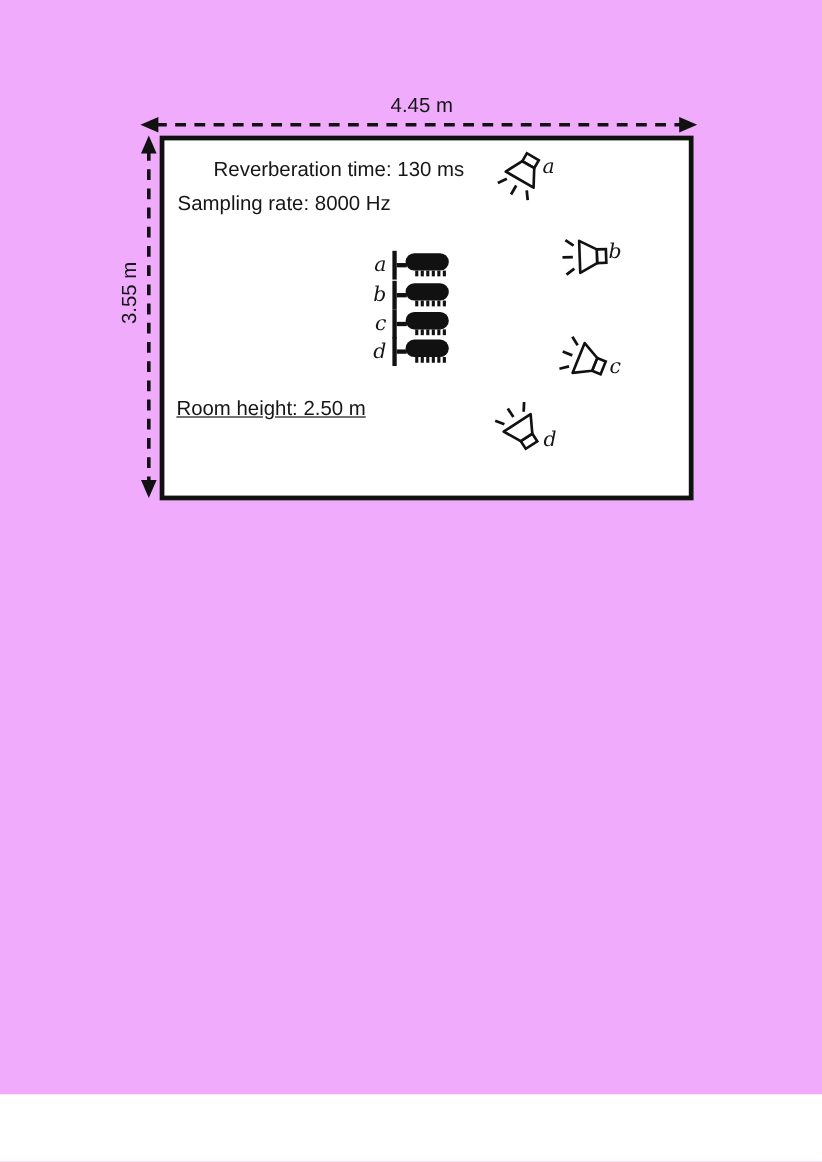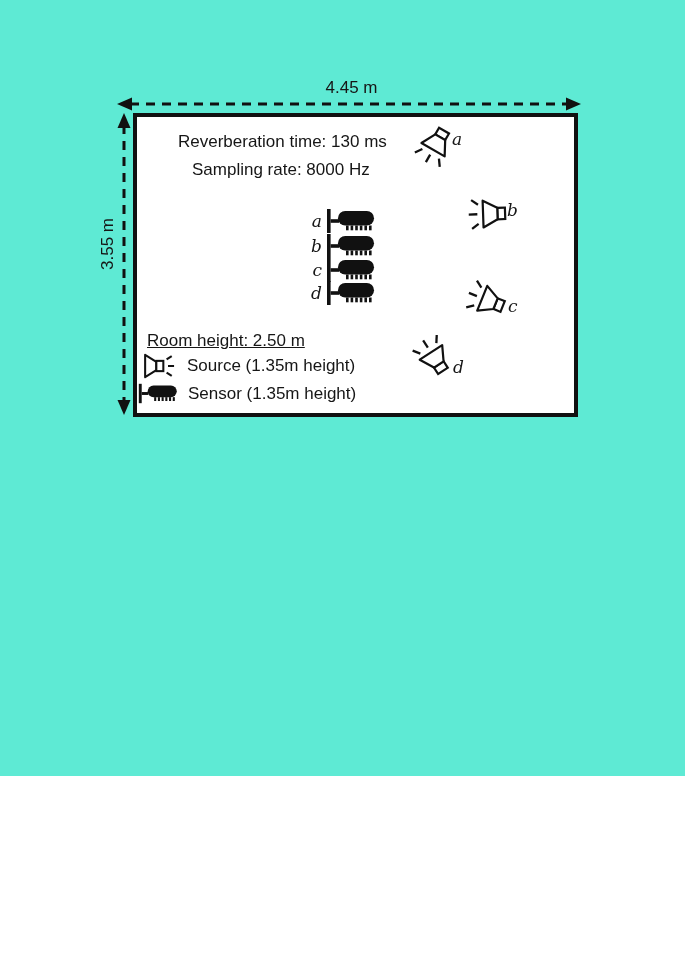--- a/index.html
+++ b/index.html
@@ -1,19 +1,19 @@
 <!DOCTYPE html>
 <html><head>
 <meta charset="utf-8">
 <style>
   html,body{margin:0;padding:0;background:#ffffff;}
   .page{
     position:relative;
-    width:685px;height:776px;
-    background:#5eead4;
+    width:685px;height:912px;
+    background:#f0abfc;
     font-family:"Liberation Sans",sans-serif;
     color:#161616;
     overflow:hidden;
   }
   .abs{position:absolute;}
 
   
   .room{
     left:133px;top:113px;
     width:437px;height:296px;
@@ -29,21 +29,21 @@
     text-align:center;font-size:17px;
   }
   .dim-v-label{
     left:66px;top:234px;width:84px;
     text-align:center;font-size:17px;
     transform:rotate(-90deg);
   }
 
   .info-text{font-size:17px;white-space:nowrap;}
   .t-reverb{left:148px;top:132px;margin-left:30px;}
-  .t-sampling{left:148px;top:160px;margin-left:44px;}
+  .t-sampling{left:148px;top:160px;}
   .t-roomheight{left:147px;top:331px;text-decoration:underline;}
 
   
   .sensor-row{
     display:flex;align-items:center;gap:5px;
     left:296px;height:26px;
   }
   .row-a{top:208px;} .row-b{top:233px;} .row-c{top:257px;} .row-d{top:280px;}
   .mic-label,.src-label{
     font-family:"DejaVu Serif","Liberation Serif",serif;
@@ -203,43 +203,15 @@
     <rect x="2" y="11" width="8" height="12" class="outline" stroke-width="2.3"></rect>
     <polygon points="10,11 25,3 25,31 10,23" class="outline" stroke-width="2.3" stroke-linejoin="round"></polygon>
     <g class="ink-line" stroke-width="2.4">
       <line x1="30" y1="7" x2="37" y2="2"></line>
       <line x1="31" y1="17" x2="40" y2="17"></line>
       <line x1="30" y1="27" x2="37" y2="32"></line>
     </g>
   </svg>
   <div class="abs src-label lbl-d">d</div>
 
-  <div class="abs legend-row legend-source">
-    <svg class="legend-speaker-svg" viewBox="0 0 38 30">
-      <polygon points="2,3 14,10.5 14,19.5 2,27" class="outline" stroke-width="2.2" stroke-linejoin="round"></polygon>
-      <rect x="14" y="9.5" width="7.5" height="11" class="outline" stroke-width="2.2"></rect>
-      <g class="ink-line" stroke-width="2.2">
-        <line x1="25" y1="8" x2="30.5" y2="4.5"></line>
-        <line x1="26.5" y1="15" x2="33" y2="15"></line>
-        <line x1="25" y1="22" x2="30.5" y2="25.5"></line>
-      </g>
-    </svg>
-    <span class="legend-text">Source (1.35m height)</span>
-  </div>
-
-  <div class="abs legend-row legend-sensor">
-    <svg class="legend-mic-svg" viewBox="0 0 50 26">
-      <rect x="0" y="1" width="3.6" height="24" class="ink-fill"></rect>
-      <rect x="3.6" y="11.2" width="8.4" height="3.6" class="ink-fill"></rect>
-      <rect x="11" y="3" width="36" height="14.5" rx="7.2" class="ink-fill"></rect>
-      <g class="ink-fill">
-        <rect x="19" y="17.5" width="2.6" height="4.8"></rect>
-          <rect x="23.6" y="17.5" width="2.6" height="4.8"></rect>
-        <rect x="28.2" y="17.5" width="2.6" height="4.8"></rect>
-          <rect x="32.8" y="17.5" width="2.6" height="4.8"></rect>
-        <rect x="37.4" y="17.5" width="2.6" height="4.8"></rect>
-          <rect x="42" y="17.5" width="2.6" height="4.8"></rect>
-      </g>
-    </svg>
-    <span class="legend-text">Sensor (1.35m height)</span>
-  </div>
+
 
 </div>
 
 </body></html>

